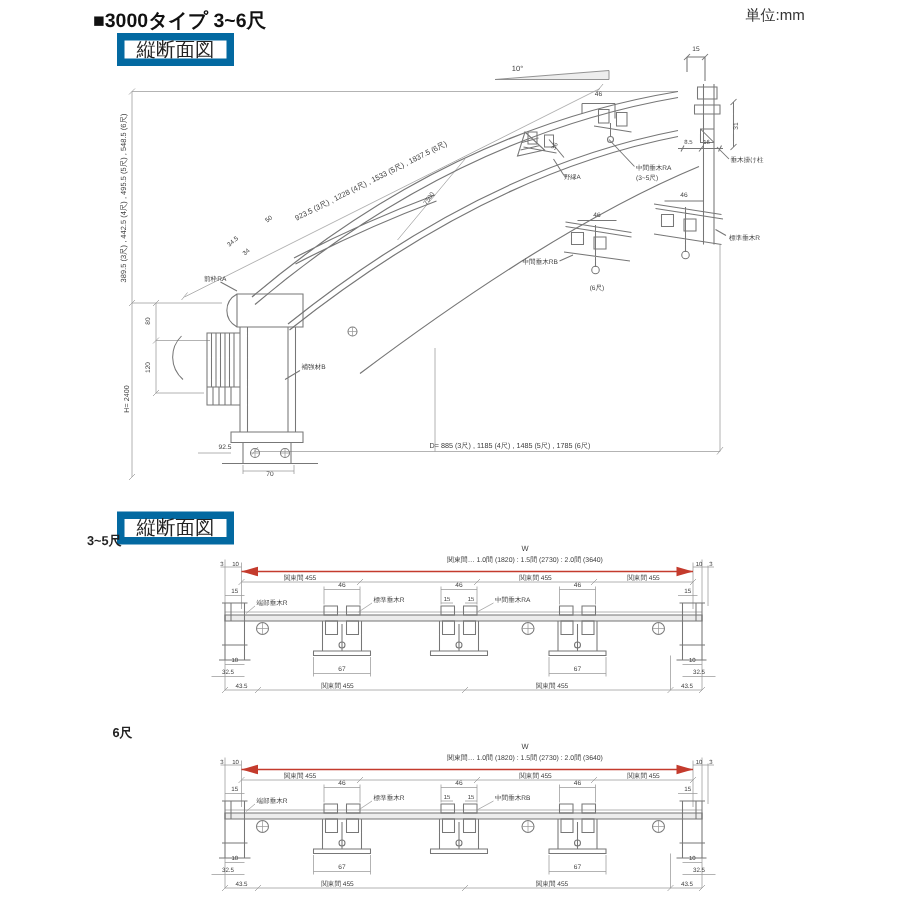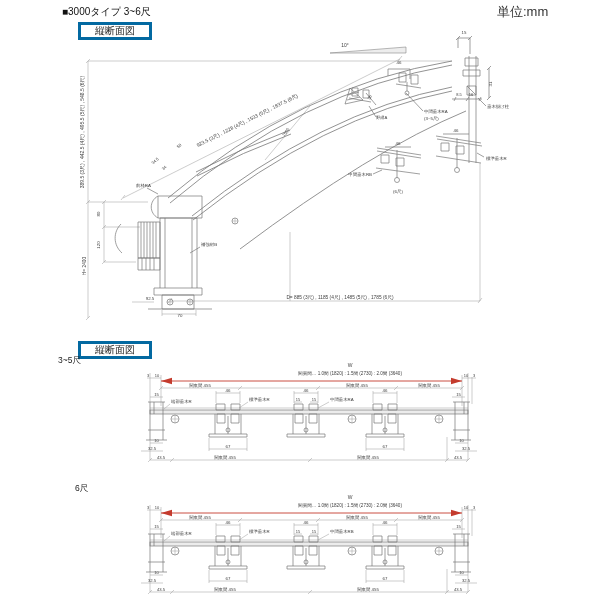--- a/index.html
+++ b/index.html
@@ -1,25 +1,25 @@
 <!DOCTYPE html>
 <html><head>
 <meta charset="utf-8">
 <style>
   html,body{margin:0;padding:0}
   body{width:600px;height:600px;background:#ffffff;position:relative;overflow:hidden;
        font-family:"Liberation Sans","DejaVu Sans",sans-serif;color:#222}
   .abs{position:absolute}
-  #title{left:62px;top:5px;font-size:10px;font-weight:normal;color:#111;white-space:nowrap}
-  #unit{left:497px;top:3px;font-size:13px;color:#333}
-  .secbox{width:68px;height:12px;border:3px solid #0369a1;background:#fff;
-          font-size:10px;color:#222;display:flex;align-items:center;justify-content:center;white-space:nowrap}
+  #title{left:62px;top:5px;font-size:13px;font-weight:bold;color:#111;white-space:nowrap}
+  #unit{left:497px;top:3px;font-size:10px;color:#333}
+  .secbox{width:68px;height:12px;border:5px solid #0369a1;background:#fff;
+          font-size:13px;color:#222;display:flex;align-items:center;justify-content:center;white-space:nowrap}
   #box-long{left:78px;top:22px}
   #box-cross{left:78px;top:341px}
-  .variant{font-size:8.5px;font-weight:normal;color:#222;white-space:nowrap}
+  .variant{font-size:8.5px;font-weight:bold;color:#222;white-space:nowrap}
   #var35{left:58px;top:355px}
   #var6{left:75px;top:483px}
   svg{position:absolute;left:0;top:0}
   svg text{fill:#3f3f3f}
   .t40{font-size:4px}.t42{font-size:4.2px}.t44{font-size:4.4px}
   .t46{font-size:4.6px}.t48{font-size:4.8px}.t5{font-size:5px}
   .mid{text-anchor:middle}.end{text-anchor:end}
   .ln{stroke:#777;stroke-width:.7;fill:none}
   .ln8{stroke:#777;stroke-width:.8;fill:none}
   .ln2{stroke:#9a9a9a;stroke-width:.5;fill:none}

